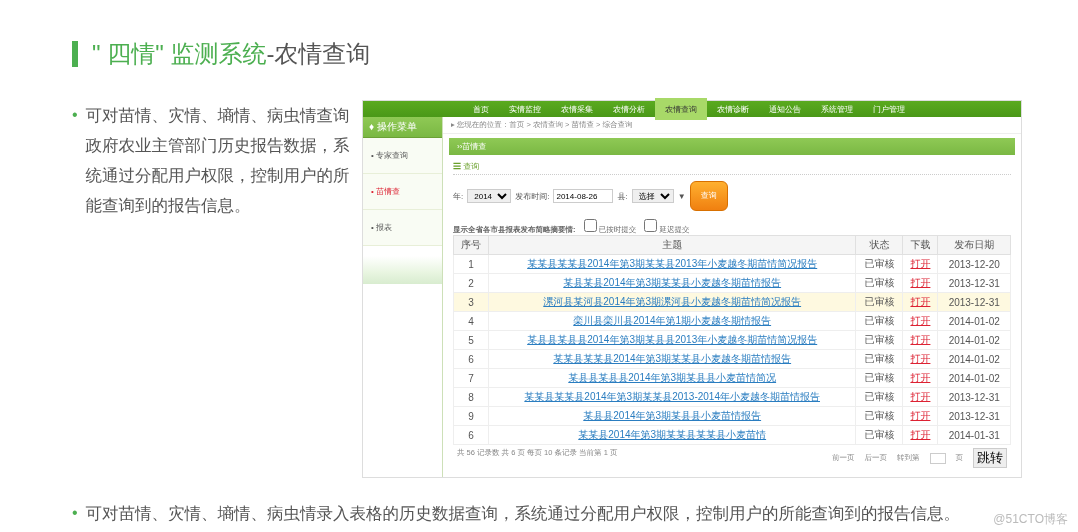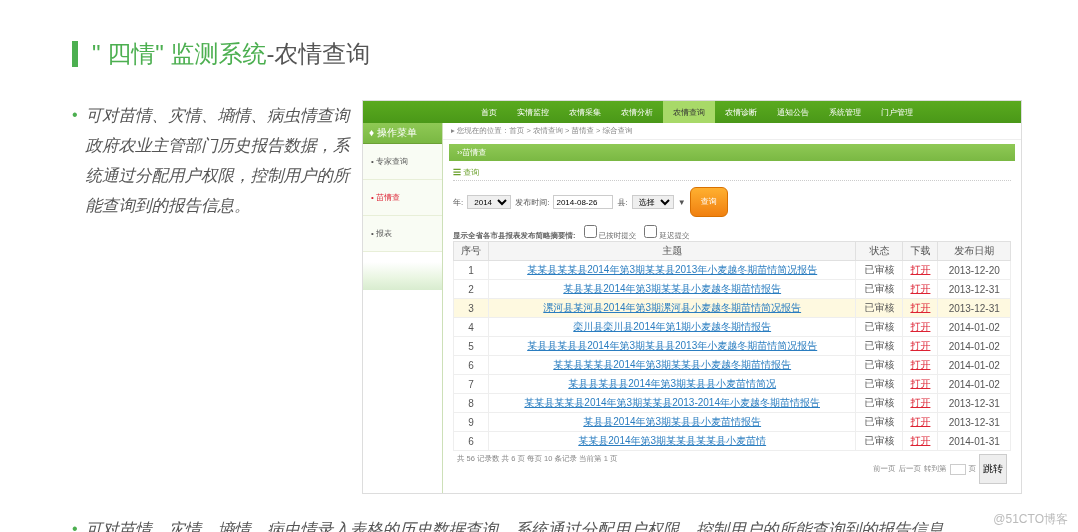--- a/index.html
+++ b/index.html
@@ -7,26 +7,26 @@
   
   .slide-title { display: flex; align-items: center; padding: 38px 0 0 72px; font-size: 24px; }
   .title-bar { width: 6px; height: 26px; background: #4caf50; margin-right: 14px; }
   .title-main { color: #4caf50; font-weight: 500; }
   .title-sub { color: #555; }
   
   .content-row { display: flex; padding: 30px 20px 0 72px; }
   .desc-col { width: 290px; padding-right: 10px; }
   .bullet { display: flex; margin-bottom: 8px; }
   .bullet-dot { color: #4caf50; font-size: 16px; margin-right: 8px; line-height: 30px; }
-  .bullet-text { color: #555; font-size: 16.5px; line-height: 30px; font-style: italic; }
+  .bullet-text { color: #555; font-size: 16.5px; line-height: 30px; }
   
   .screenshot { width: 660px; border: 1px solid #ddd; background: #fff; font-size: 9px; }
   
   
-  .ss-nav { background: linear-gradient(#5aaa1f, #4a9818); display: flex; align-items: center; padding: 0 8px; height: 22px; color: #fff; }
+  .ss-nav { background: linear-gradient(#5aaa1f, #4a9818); display: flex; align-items: center; padding: 0 0; height: 16px; color: #fff; }
   .nav-spacer { width: 100px; }
   .nav-item { padding: 0 10px; height: 22px; display: flex; align-items: center; cursor: pointer; font-size: 8px; }
   .nav-item.active { background: #a8d968; color: #333; }
   
   .ss-body { display: flex; }
   .ss-side { width: 80px; border-right: 1px solid #cde0b8; }
   .side-head { background: linear-gradient(#8fc955, #7ab843); color: #fff; padding: 3px 6px; font-size: 10px; border-bottom:1px solid #6ba035;}
   .side-item { padding: 12px 8px; font-size: 8px; color: #555; border-bottom: 1px solid #e8efd8; background:#f9fcf4; }
   .side-item.active { color: #d23; }
   
@@ -43,22 +43,22 @@
   .hint-row label { margin-left: 6px; }
   
   table { width: 100%; border-collapse: collapse; font-size: 10px; }
   th { background: #f5f5f5; border: 1px solid #e0e0e0; padding: 2px 4px; color: #555; font-weight:normal;}
   td { border: 1px solid #eee; padding: 2px 4px; text-align: center; color: #555; }
   td.link { color: #2a7dc0; text-decoration: underline; cursor: pointer; }
   td.dl { color: #d23; text-decoration: underline; cursor: pointer; font-family: Liberation Serif, serif; }
   tr.hl td { background: #fef9e0; }
   
   .pager { display: flex; justify-content: space-between; padding: 3px 4px; font-size: 7.5px; color: #888; }
-  .pager .right { display:flex; gap:3px; align-items:center;}
-  .btn-jump { background:#eee; border:1px solid #ccc; padding:7px 3px; font-size:10px;}
+  .pager .right { display:flex; gap:10px; align-items:center;}
+  .btn-jump { background:#eee; border:1px solid #ccc; padding:0 3px; font-size:13px;}
   
   .grass { height: 28px; margin-top: 10px; background: linear-gradient(to top, #d8eccf 0%, #e8f5e0 40%, #fff 100%); }
   
   .bottom-bullet { padding: 20px 72px 0 72px; }
   .watermark { position: absolute; right: 10px; bottom: 4px; font-size: 12px; color: #bbb; }
 </style>
 </head>
 <body>
 
 <div class="slide-title">

